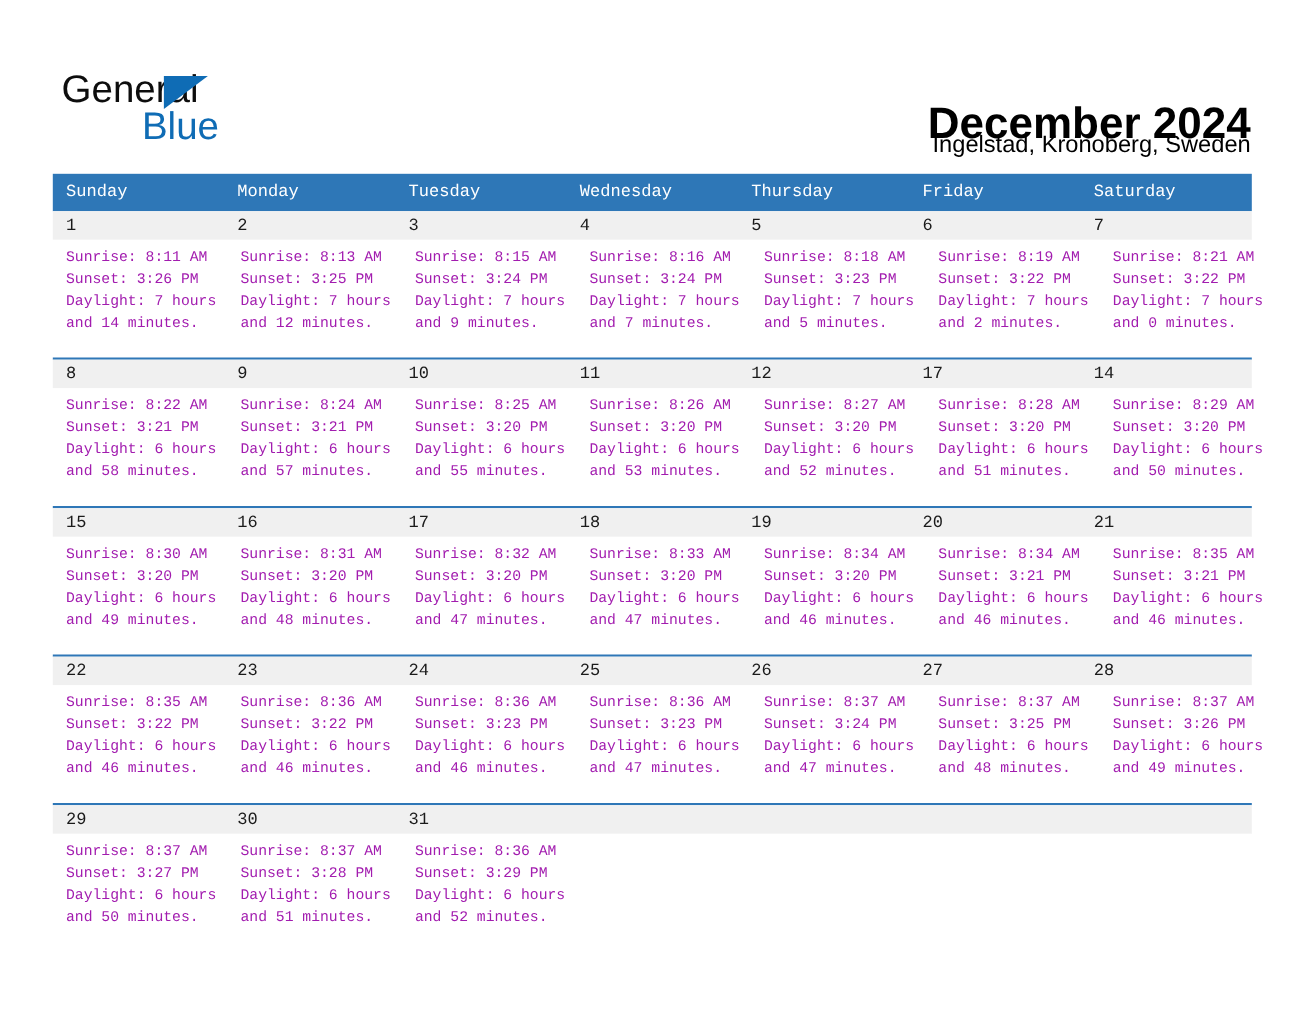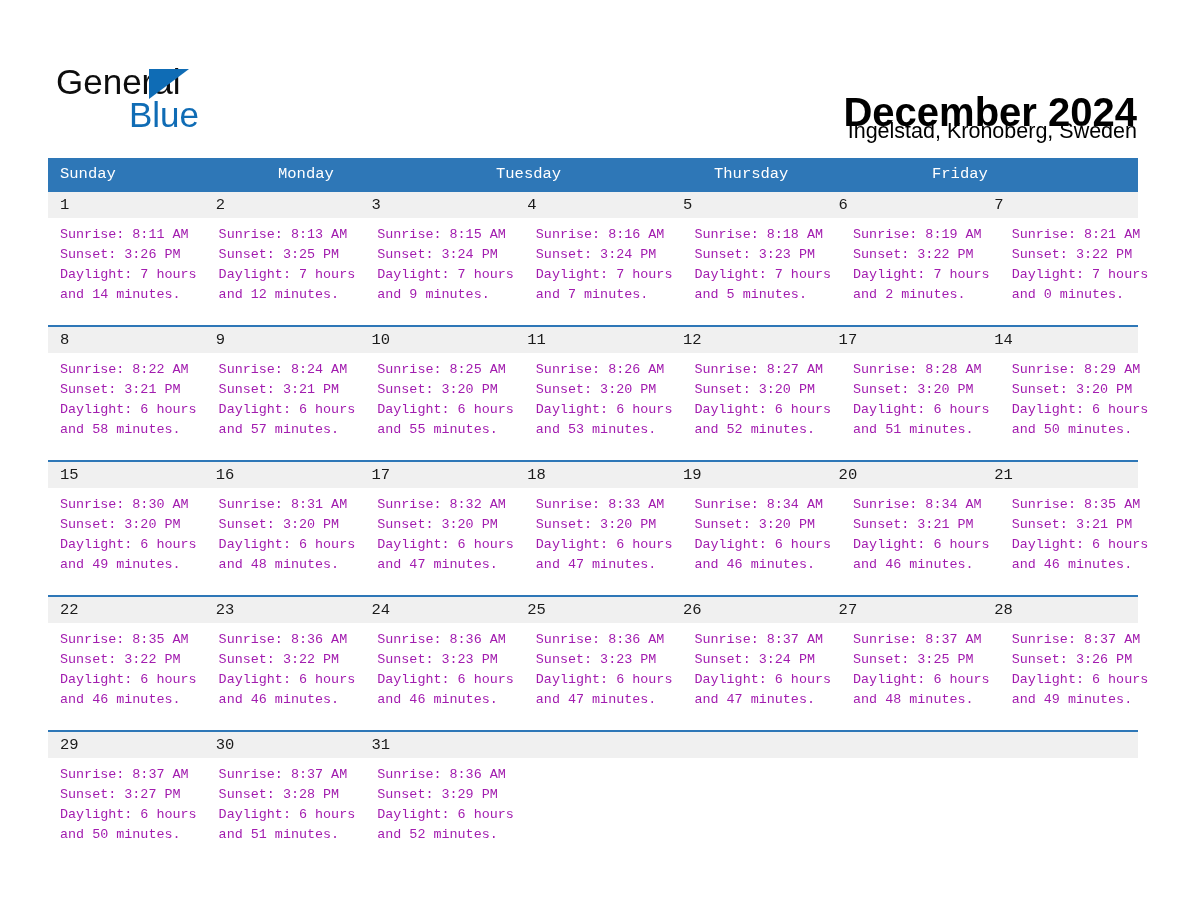--- a/index.html
+++ b/index.html
@@ -168,22 +168,24 @@
     <div class="title">December 2024</div>
     <div class="subtitle">Ingelstad, Kronoberg, Sweden</div>
   </div>
 
   <div class="calendar">
 
     <div class="dow-row">
       <div class="dow">Sunday</div>
       <div class="dow">Monday</div>
       <div class="dow">Tuesday</div>
+      <div class="dow">Wednesday</div>
       <div class="dow">Thursday</div>
       <div class="dow">Friday</div>
+      <div class="dow">Saturday</div>
     </div>
 
     <div class="week">
       <div class="week-nums">
         <div class="num-cell">1</div>
         <div class="num-cell">2</div>
         <div class="num-cell">3</div>
         <div class="num-cell">4</div>
         <div class="num-cell">5</div>
         <div class="num-cell">6</div>

